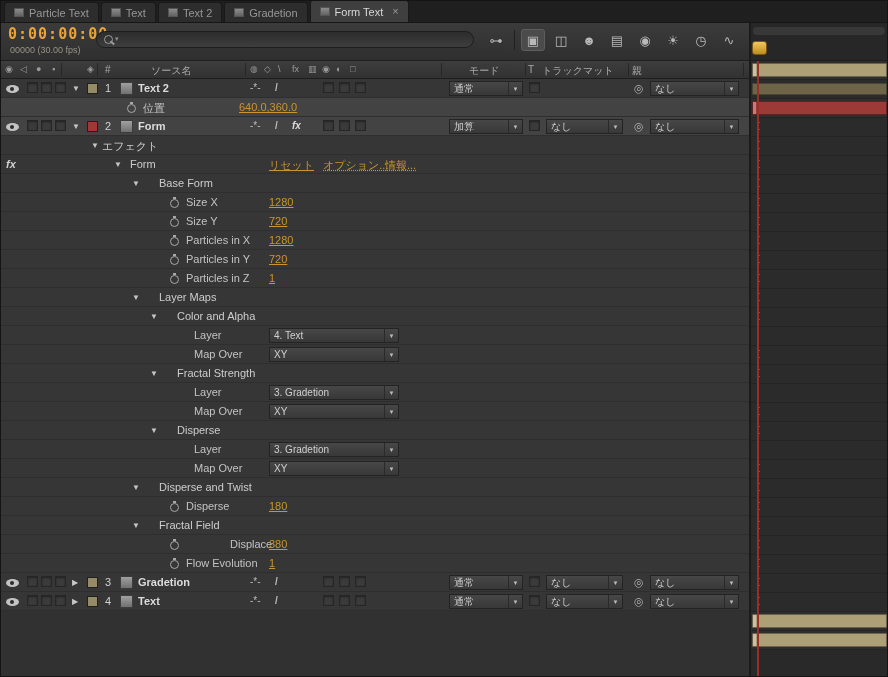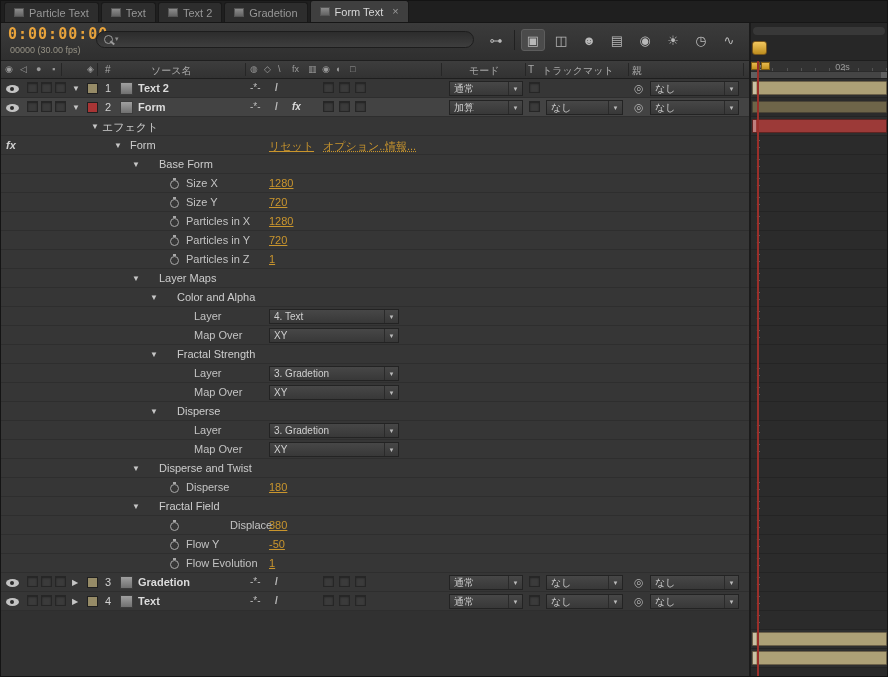--- a/index.html
+++ b/index.html
@@ -204,20 +204,25 @@
               <span class="dd-arr">▼</span>
             </div>
             <div class="cbox" style="left: 528px;"></div>
             <span class="pick" style="left: 633px;">◎</span>
             <div class="dd" style="left: 649px; width: 89px;">
               <span class="dd-label">なし</span>
               <span class="dd-arr">▼</span>
             </div>
           </div>
           <div class="row-l selected">
+            <div class="stopwatch" style="left: 126px;"></div>
+            <span class="plabel" style="left: 142px;">位置</span>
+            <span class="pvalue" style="left: 238px;">640.0,360.0</span>
+          </div>
+          <div class="row-l selected">
             <div class="eye" style="left: 5px;"></div>
             <div class="cbox" style="left: 26px;"></div>
             <div class="cbox" style="left: 40px;"></div>
             <div class="cbox" style="left: 54px;"></div>
             <span class="tw" style="left: 71px;">▼</span>
             <div class="chip" style="left: 86px; background: var(--chip-red);"></div>
             <span class="lnum" style="left: 104px;">2</span>
             <div class="ticon" style="left: 119px;"></div>
             <span class="lname" style="left: 137px;">Form</span>
             <span class="swg" style="left: 249px;">-*-</span>
@@ -353,25 +358,20 @@
             <span class="tw" style="left: 131px;">▼</span>
             <span class="glabel" style="left: 158px;">Fractal Field</span>
           </div>
           <div class="row-l">
             <div class="stopwatch" style="left: 169px;"></div>
             <span class="plabel" style="left: 185px; padding-left: 44px;">Displace</span>
             <span class="pvalue" style="left: 268px;">380</span>
           </div>
           <div class="row-l">
             <div class="stopwatch" style="left: 169px;"></div>
-            <span class="plabel" style="left: 185px;">Flow Y</span>
-            <span class="pvalue" style="left: 268px;">-50</span>
-          </div>
-          <div class="row-l">
-            <div class="stopwatch" style="left: 169px;"></div>
             <span class="plabel" style="left: 185px;">Flow Evolution</span>
             <span class="pvalue" style="left: 268px;">1</span>
           </div>
           <div class="row-l">
             <div class="eye" style="left: 5px;"></div>
             <div class="cbox" style="left: 26px;"></div>
             <div class="cbox" style="left: 40px;"></div>
             <div class="cbox" style="left: 54px;"></div>
             <span class="tw" style="left: 71px;">▶</span>
             <div class="chip" style="left: 86px; background: var(--chip-tan);"></div>
@@ -428,40 +428,20 @@
               <span class="dd-arr">▼</span>
             </div>
           </div>
         </div>
     </div>
     <div class="right-col">
       <div class="navigator">
         <div class="nav-strip"></div>
         <div class="cti-head"></div>
       </div>
-      <div class="ruler" id="ruler">
-          <div class="tick major" style="left: 7px;"></div>
-          <div class="tick minor" style="left: 21px;"></div>
-          <div class="tick minor" style="left: 36px;"></div>
-          <div class="tick minor" style="left: 50px;"></div>
-          <div class="tick minor" style="left: 64px;"></div>
-          <div class="tick minor" style="left: 78px;"></div>
-          <div class="tick major" style="left: 93px;"></div>
-          <div class="tick minor" style="left: 107px;"></div>
-          <div class="tick minor" style="left: 121px;"></div>
-          <div class="tick minor" style="left: 135px;"></div>
-          <span class="rlabel" style="left: 3px;">0s</span>
-          <span class="rlabel" style="left: 84px;">02s</span>
-          <div class="workarea">
-            <div class="wa-handle l"></div>
-            <div class="wa-handle r"></div>
-          </div>
-          <div class="wa-gold" style="left: 0px;"></div>
-          <div class="wa-gold" style="left: 10px;"></div>
-        </div>
       <div id="rightRows">
           <div class="row-r lay">
             <div class="bar tan"></div>
           </div>
           <div class="row-r">
             <div class="bar tan-dim"></div>
           </div>
           <div class="row-r lay">
             <div class="bar red"></div>
           </div>

